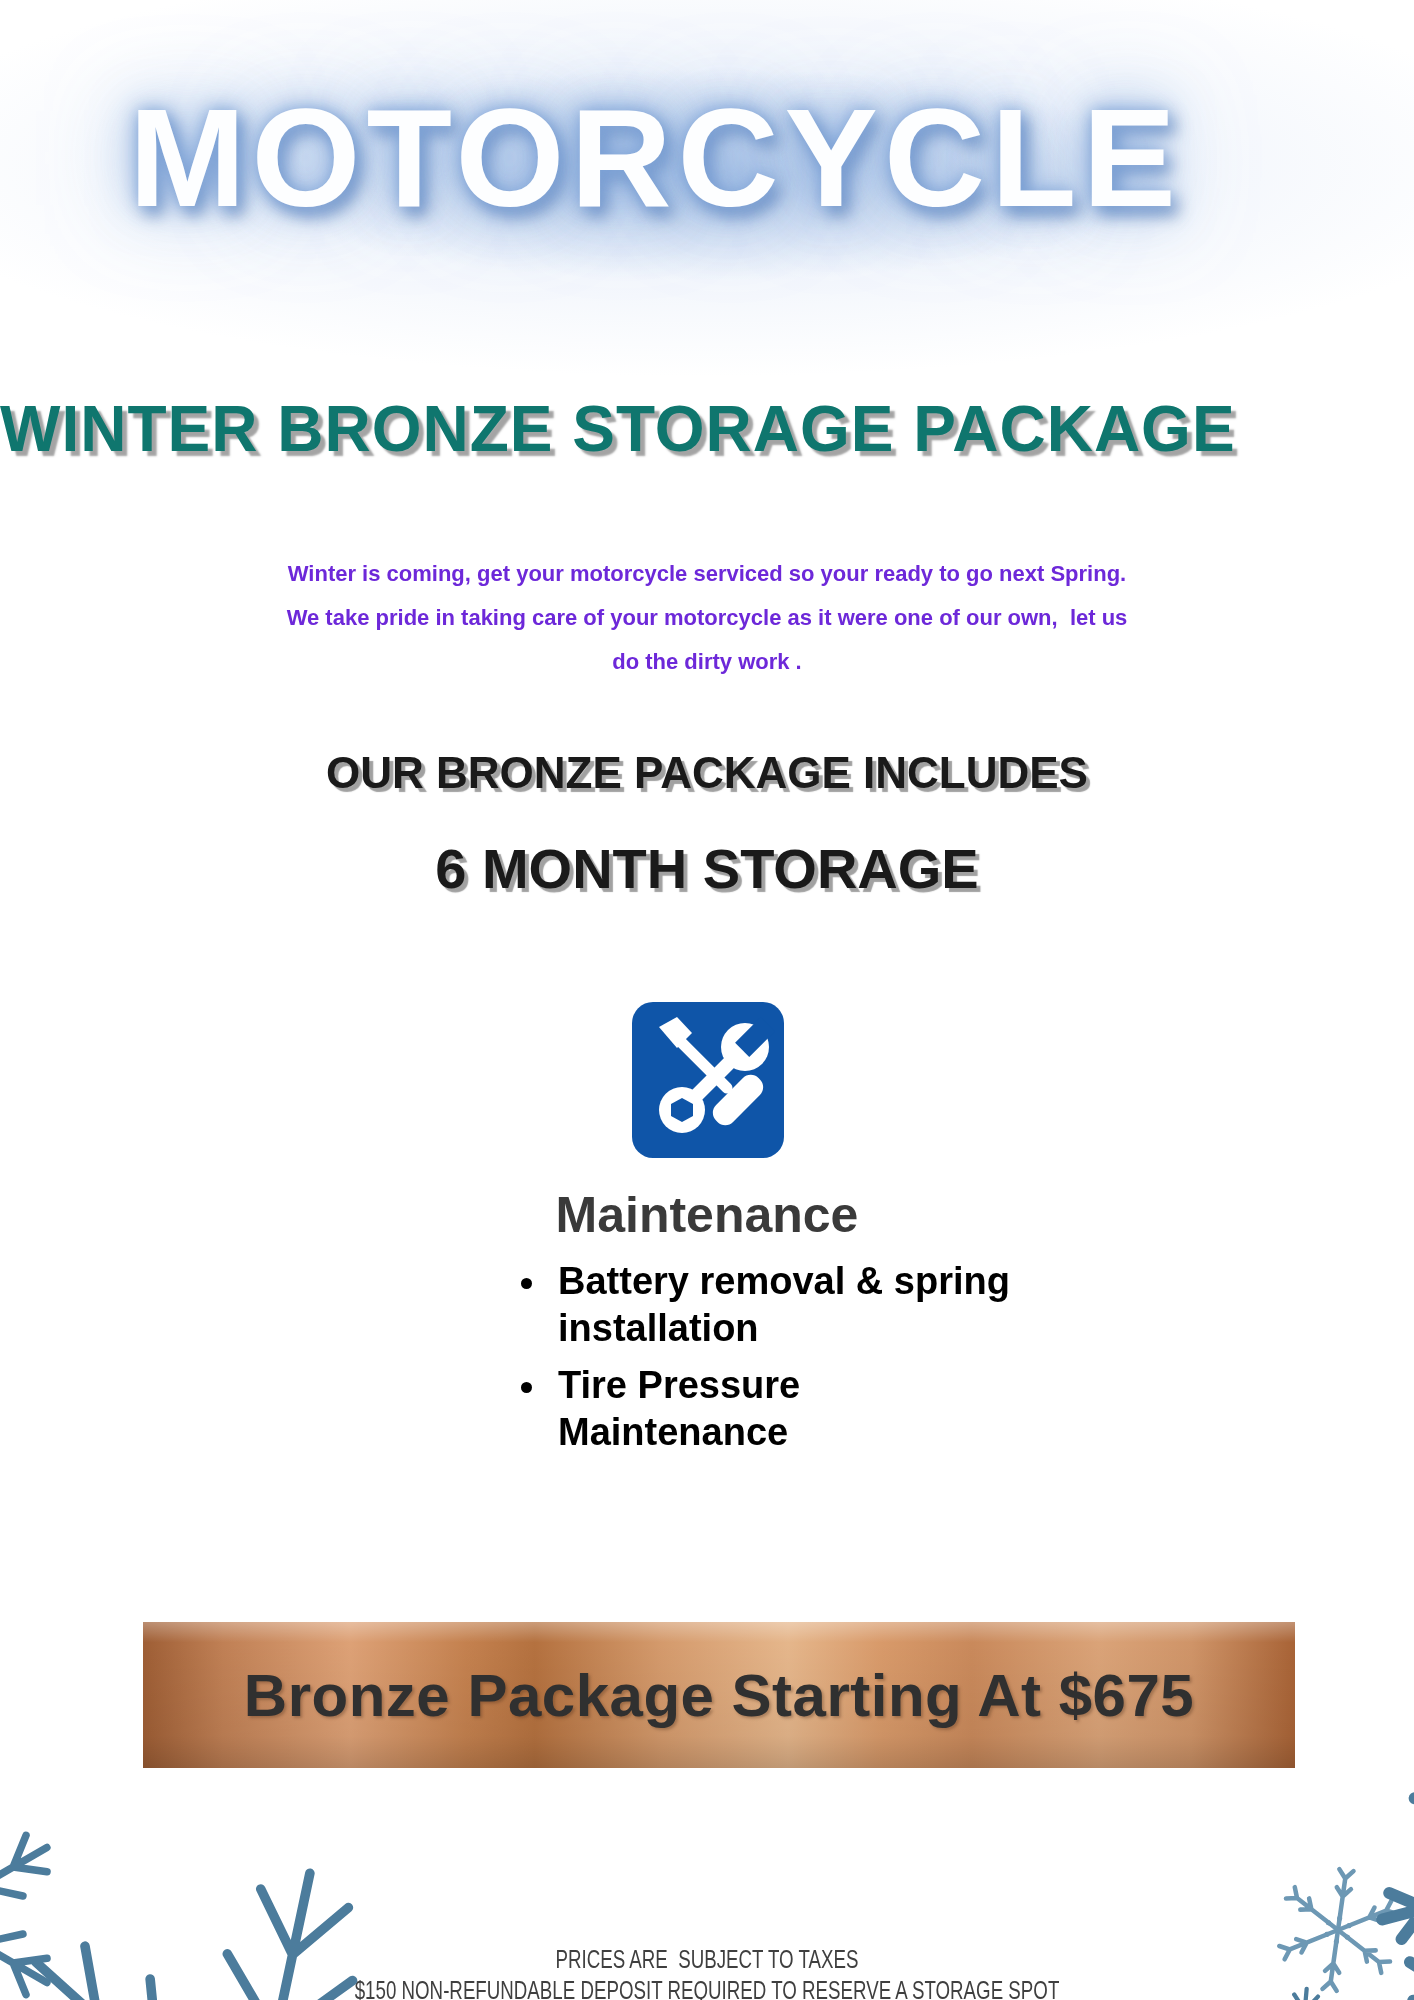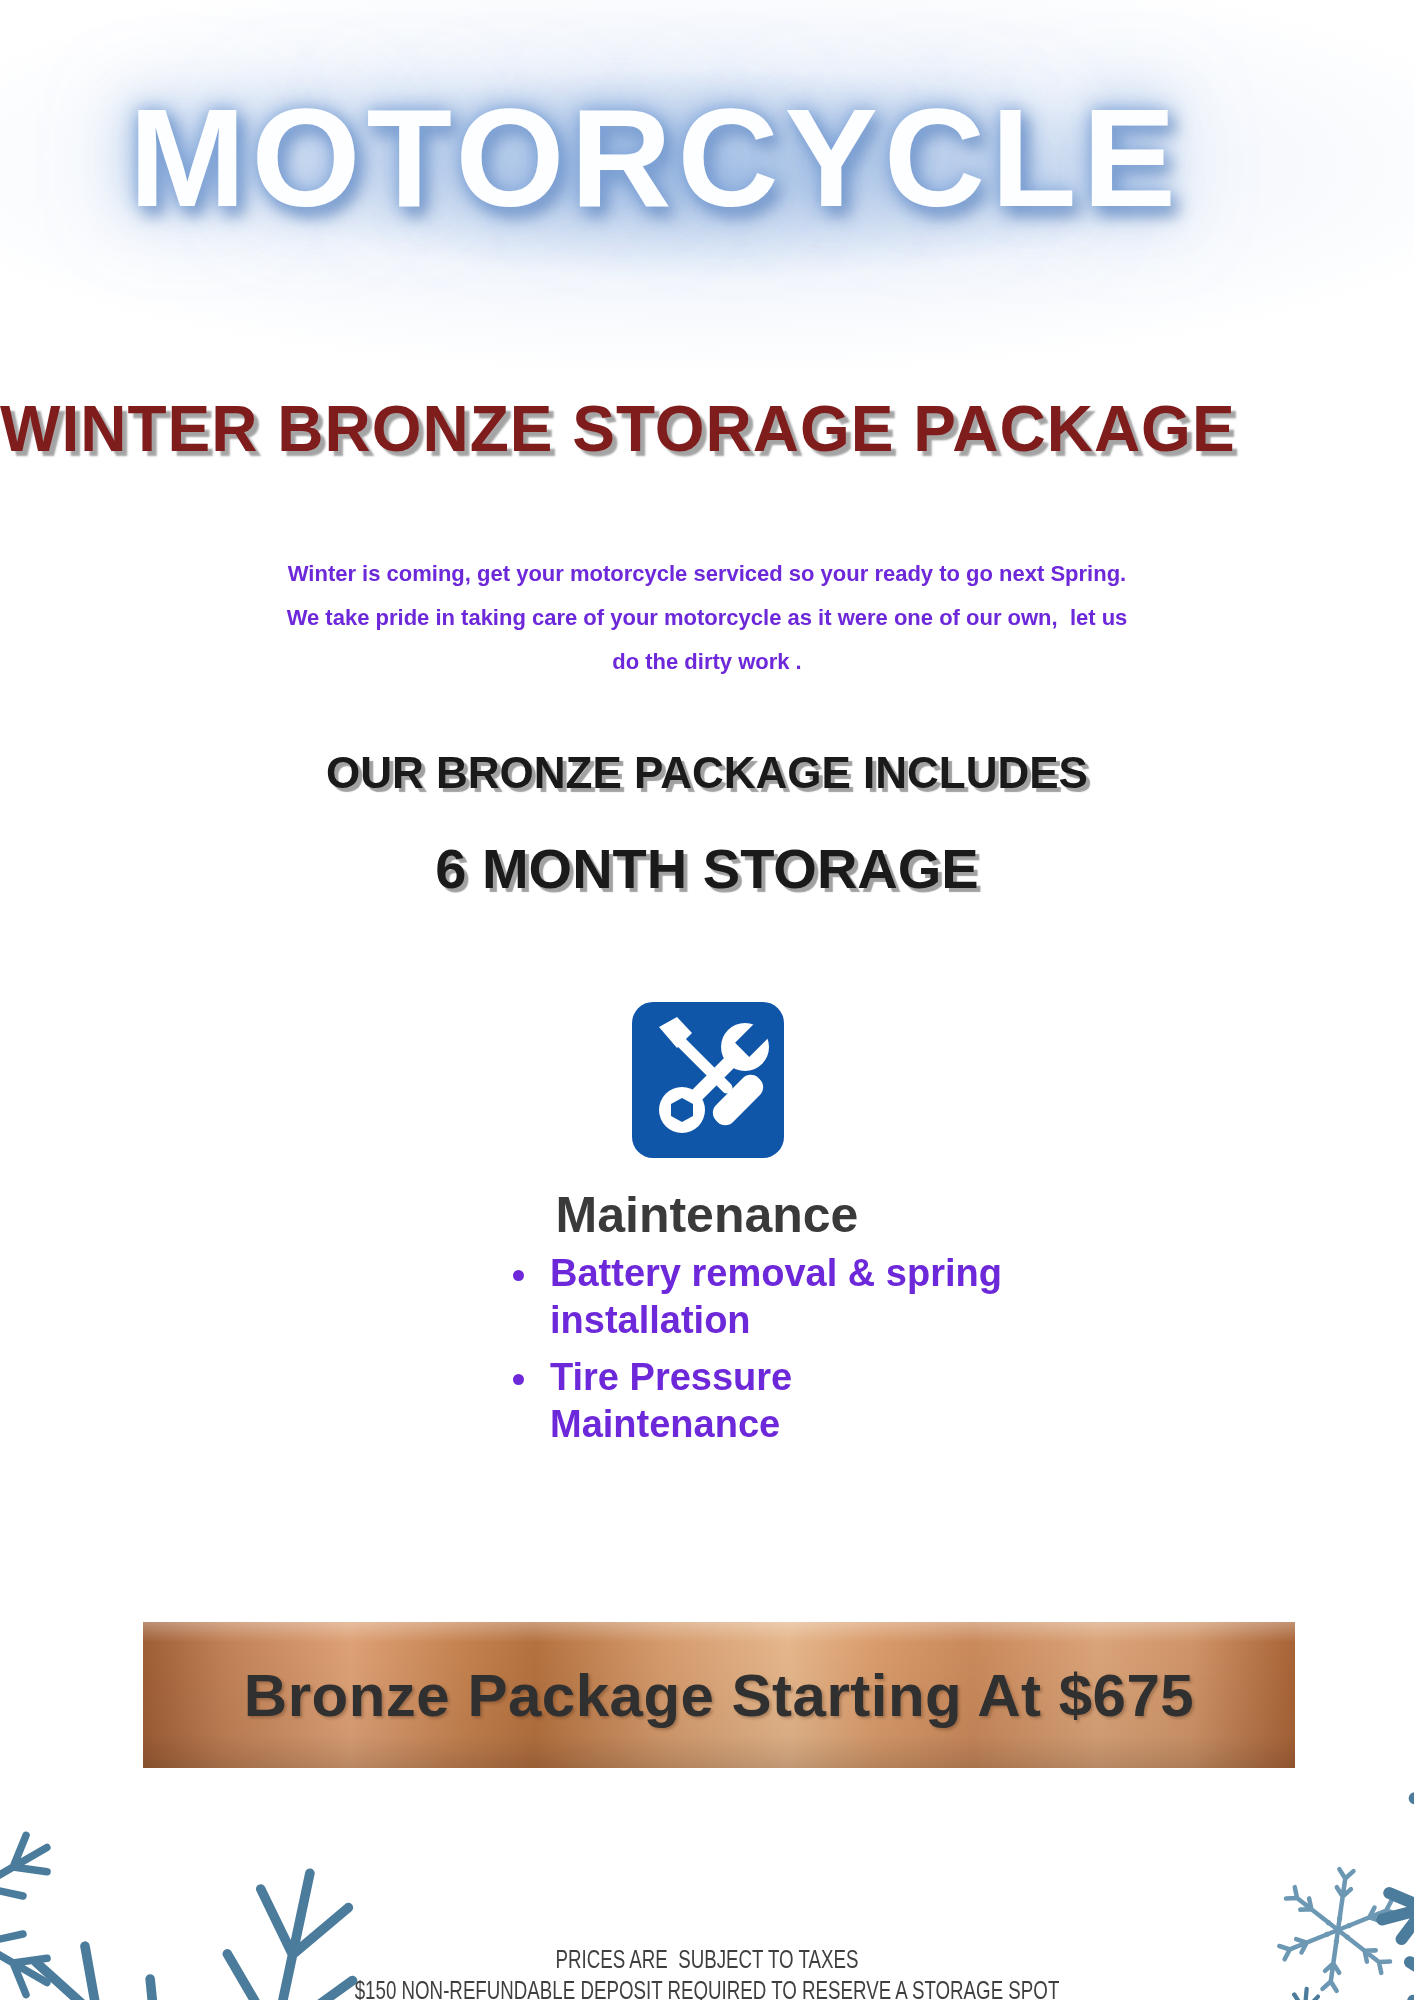--- a/index.html
+++ b/index.html
@@ -23,21 +23,21 @@
     text-shadow:
       0 0 18px rgba(125,163,216,0.95),
       0 0 45px rgba(125,163,216,0.75),
       0 0 85px rgba(150,185,230,0.6),
       7px 9px 16px rgba(95,130,185,0.85);
     white-space:nowrap;
   }
   .subtitle{
     left:0; top:392px; width:1174px; text-align:left;
     font-size:64px; line-height:74px; font-weight:800; letter-spacing:1px;
-    color:#7f1d1d;
+    color:#0f766e;
     text-shadow:5px 5px 2px rgba(148,148,148,0.85);
     white-space:nowrap;
   }
   .intro{ left:0; top:552px; width:1414px; text-align:center;
     font-size:22px; line-height:44px; font-weight:600; color:#6d28d9;}
   .intro div{white-space:pre-wrap;}
 
   .includes-heading{
     left:0; top:746px; width:1414px; text-align:center;
     font-size:44px; line-height:54px; font-weight:800; color:#1a1a1a;
@@ -49,22 +49,22 @@
     text-shadow:4px 4px 1px rgba(138,138,138,0.8); white-space:nowrap;
   }
 
   
   .tools-icon{ left:632px; top:1002px; width:152px; height:156px; }
   .maint-title{
     left:0; top:1186px; width:1414px; text-align:center;
     font-size:50px; line-height:58px; font-weight:600; color:#3a3a3a;
   }
   ul.bullets{
-    left:478px; top:1246px; width:470px; margin:4px; padding:0 0 0 60px;
-    font-size:38px; line-height:47px; font-weight:600; color:#6d28d9;
+    left:478px; top:1246px; width:470px; margin:12px; padding:0 0 0 60px;
+    font-size:38px; line-height:47px; font-weight:600; color:#000000;
     list-style:disc;
   }
   ul.bullets li{margin-bottom:10px; padding-left:8px;}
 
   
   .banner{
     left:143px; top:1622px; width:1152px; height:146px;
     background:
       linear-gradient(180deg, rgba(255,255,255,0.30) 0%, rgba(255,255,255,0) 14%, rgba(0,0,0,0.05) 78%, rgba(0,0,0,0.16) 100%),
       linear-gradient(90deg,#9e5e35 0%, #c08055 7%, #dda176 18%, #c4814f 28%, #b4713f 34%, #d49a6c 45%, #e5b68b 56%, #d89a6a 64%, #c9895b 72%, #daa378 83%, #cf9468 91%, #a86336 100%);

